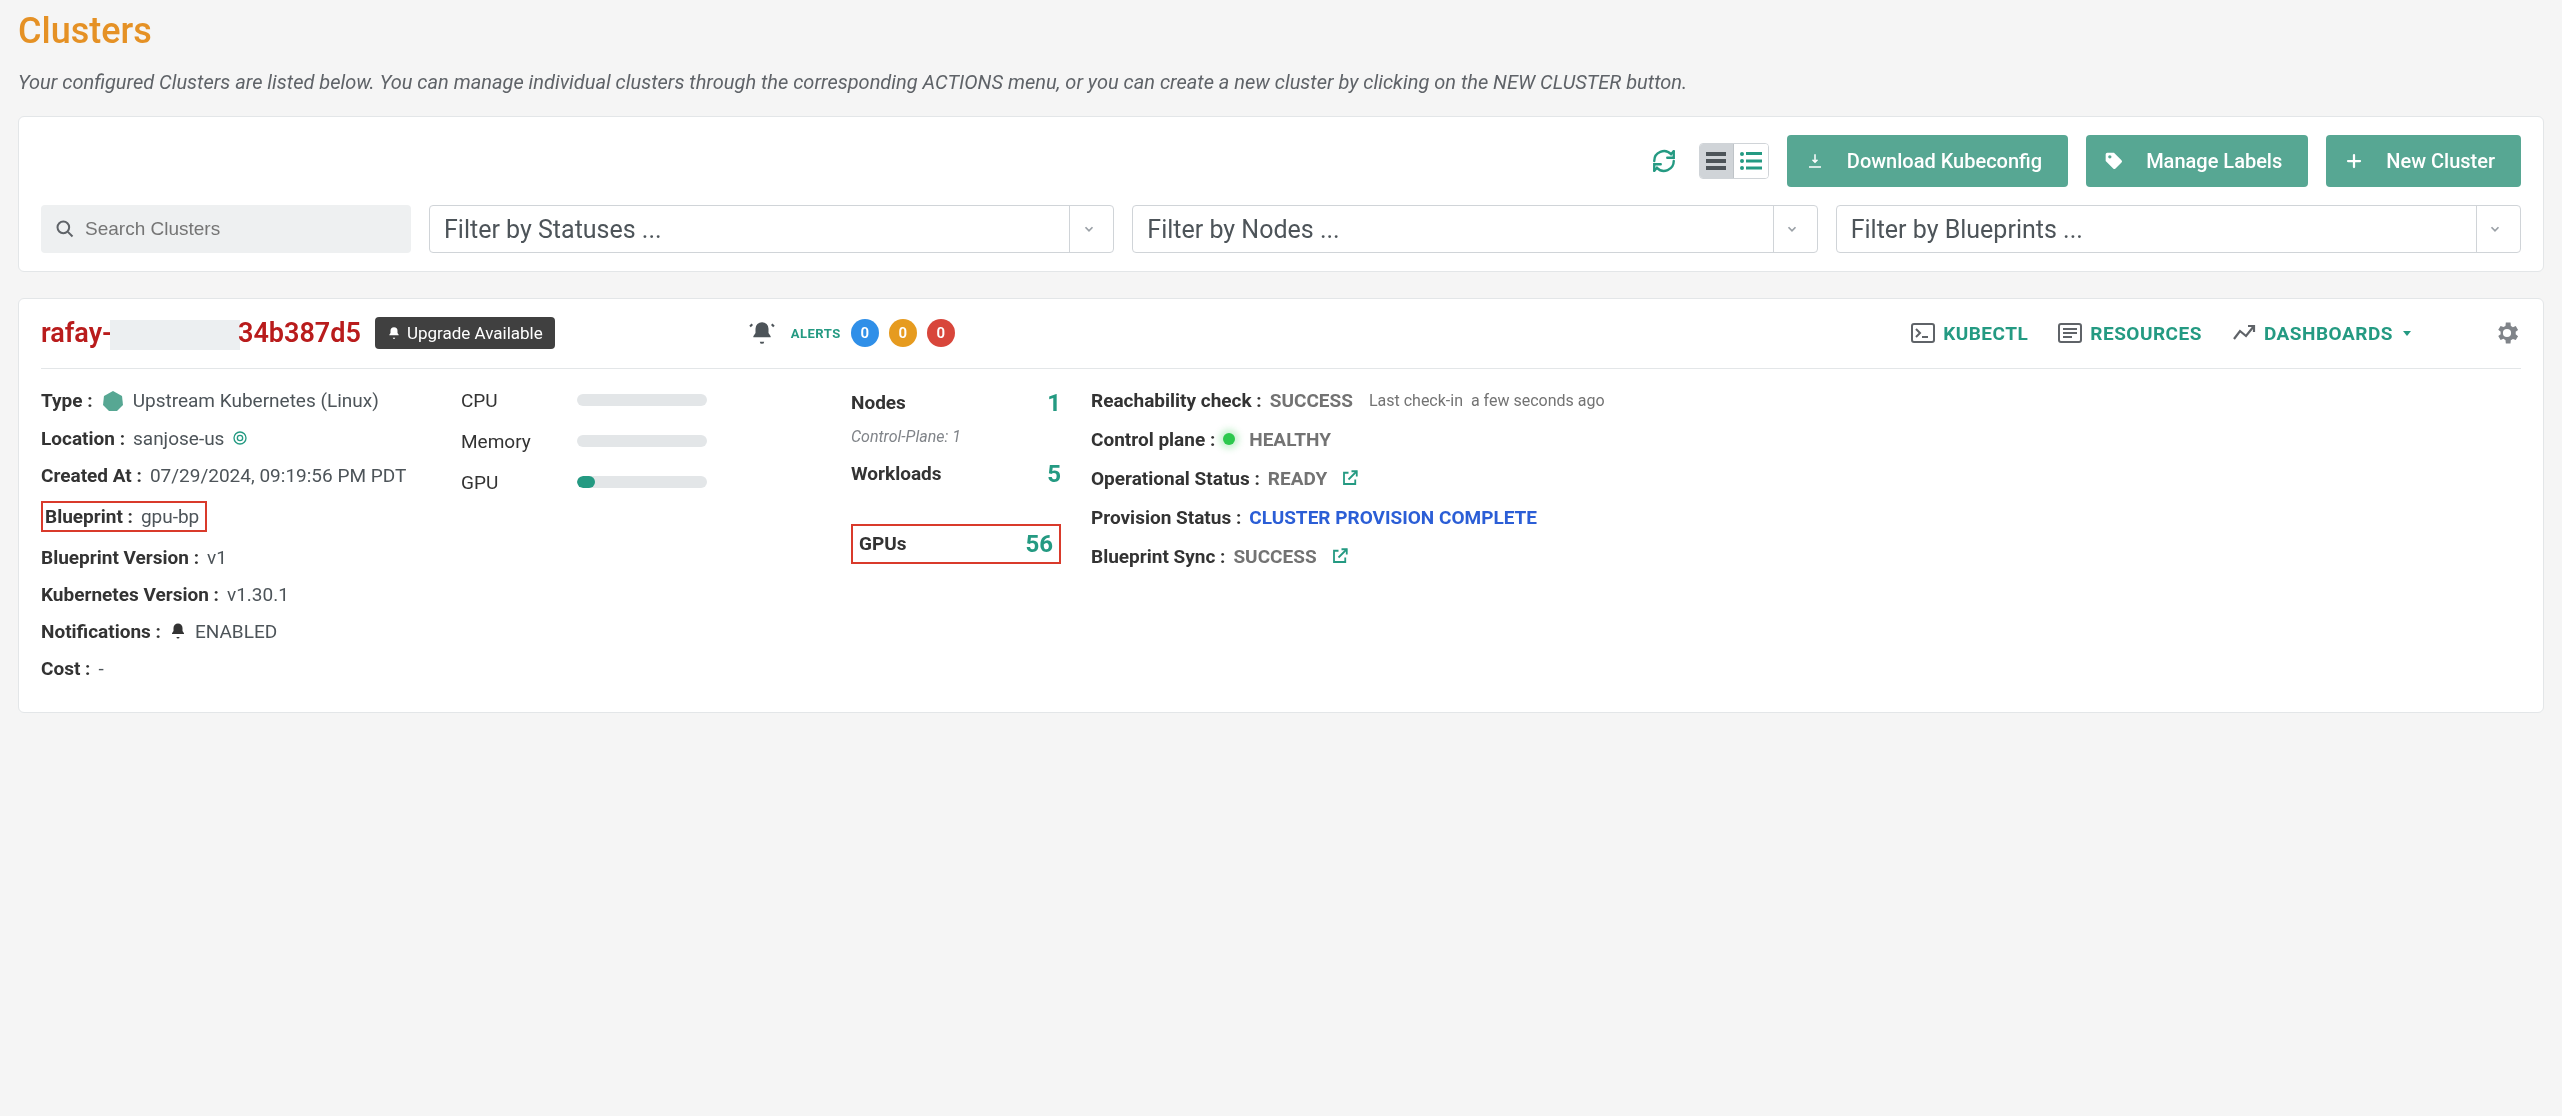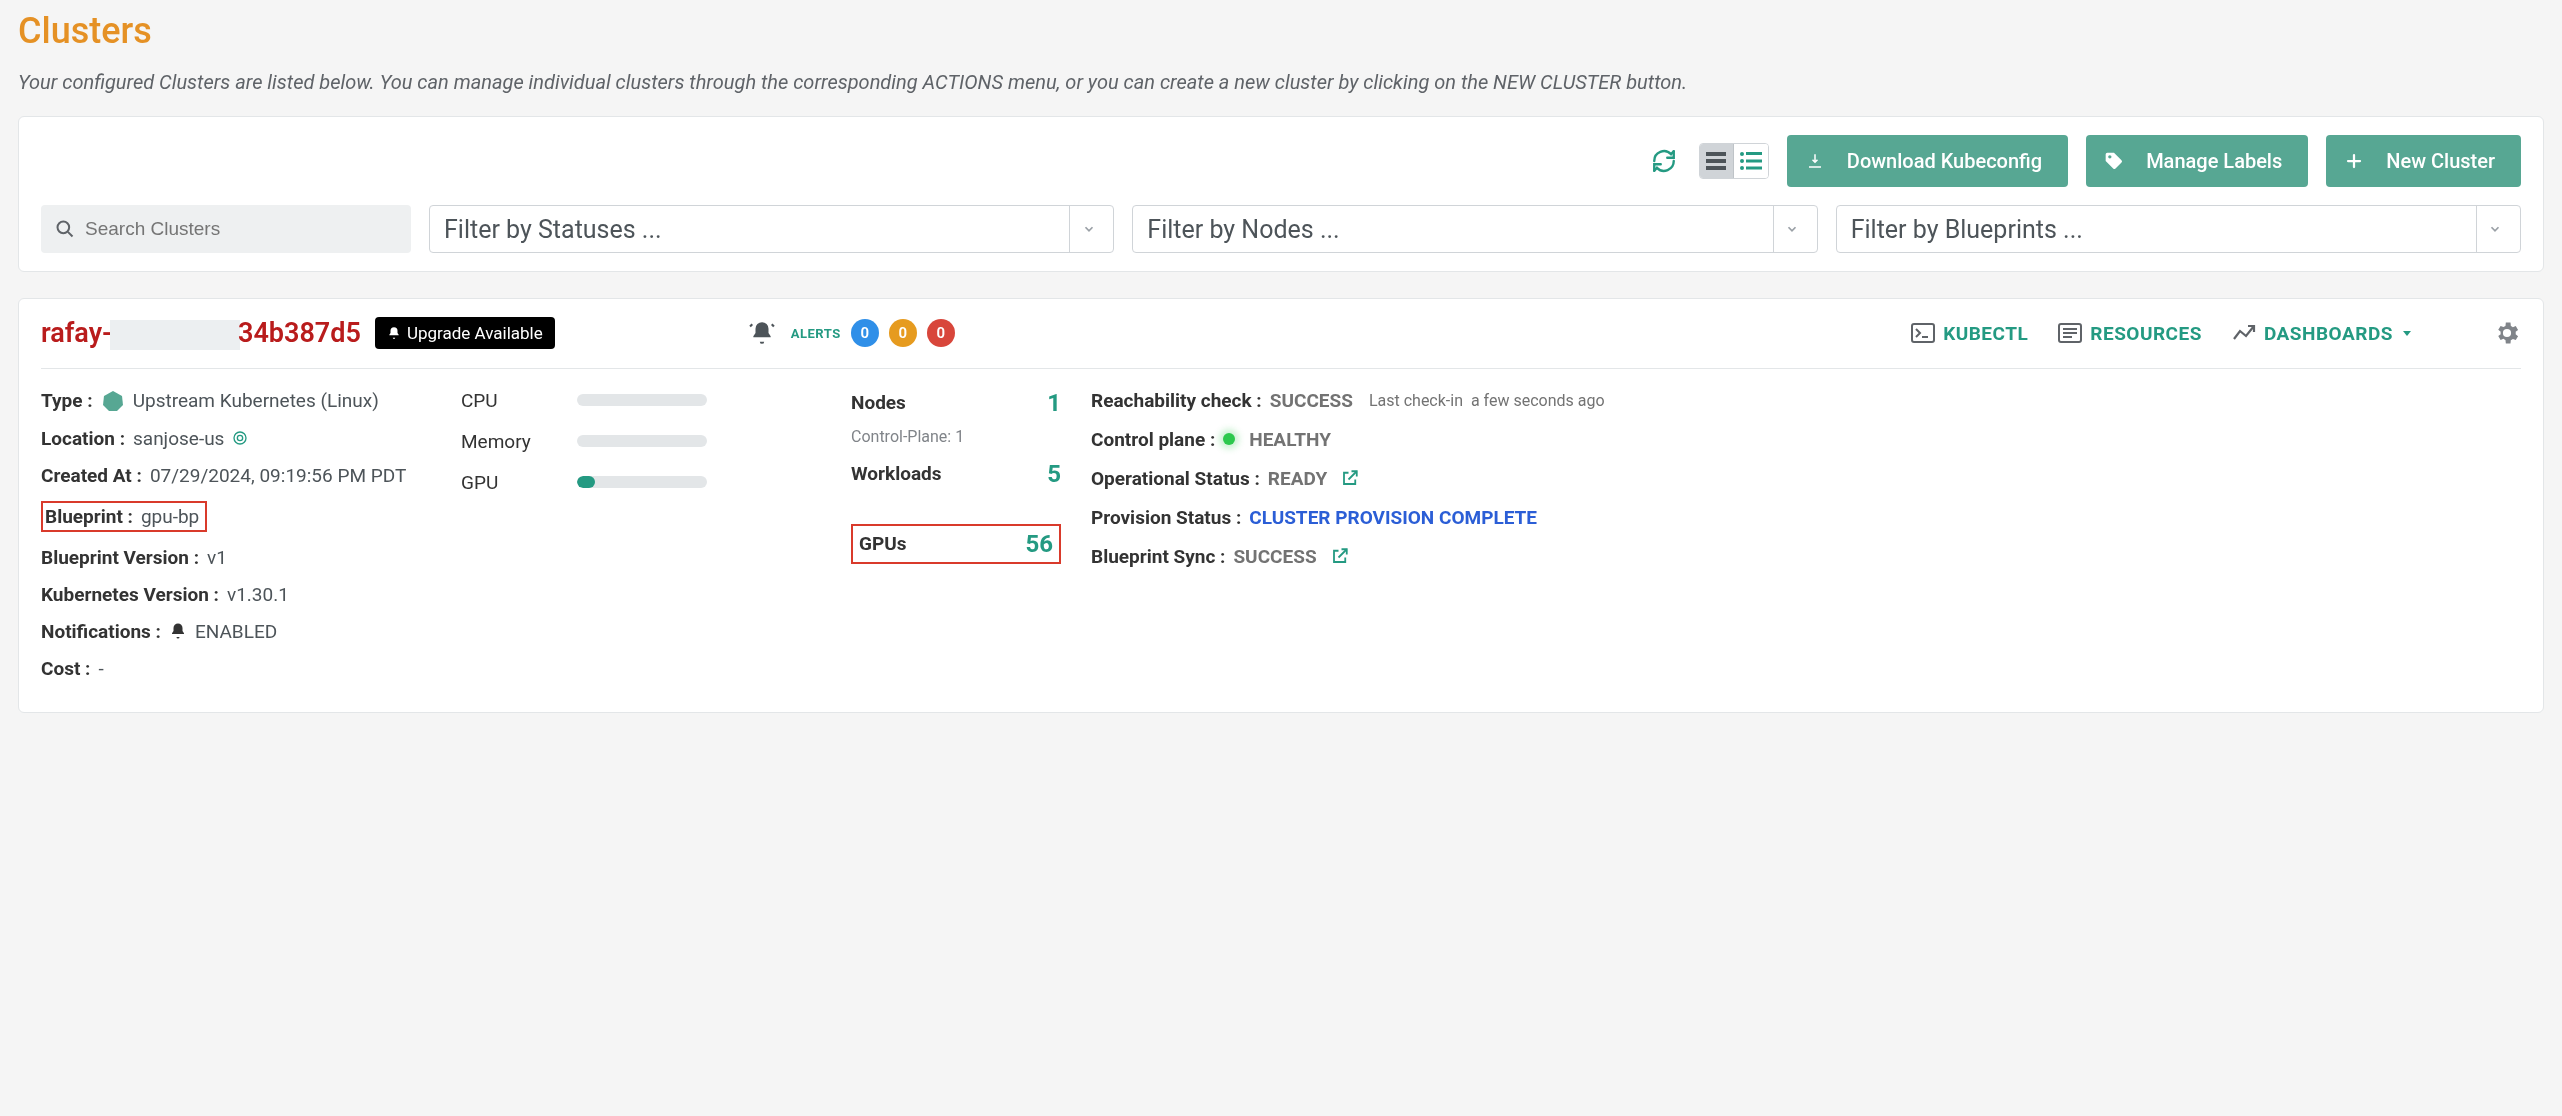--- a/index.html
+++ b/index.html
@@ -139,21 +139,21 @@
   }
   .redact {
     display:inline-block;
     background:#eceff1;
     width:130px;
     height:30px;
     margin:0 -2px;
     vertical-align:middle;
   }
   .badge-upgrade {
-    background:#000000;
+    background:#404040;
     color:#fff;
     border-radius:4px;
     padding:6px 12px;
     font-size:17px;
     display:inline-flex;
     align-items:center;
     gap:6px;
     cursor:pointer;
   }
   .header-center {
@@ -194,21 +194,21 @@
   .kv .v.teal{color:#737373;font-weight:700;}
   .kv .v.blue{color:#2b5ed6;font-weight:700;}
   .hl { border:2px solid #d93a2b; padding:2px 6px 2px 2px; }
   .meter-row{display:flex;align-items:center;gap:36px;margin-bottom:18px;}
   .meter-label{font-size:19px;color:#333;width:80px;}
   .meter{width:130px;height:12px;background:#e3e6e8;border-radius:6px;position:relative;overflow:hidden;}
   .meter .fill{position:absolute;left:0;top:0;bottom:0;background:#249a82;border-radius:6px;}
   .stat{display:flex;justify-content:space-between;align-items:center;font-size:19px;margin-bottom:10px;}
   .stat .sk{color:#333;font-weight:700;}
   .stat .sv{color:#249a82;font-weight:700;font-size:24px;}
-  .stat-sub{color:#808489;font-size:16px;margin-bottom:14px;}
+  .stat-sub{color:#808489;font-style:italic;font-size:16px;margin-bottom:14px;}
   .stat.hl{padding:4px 6px;margin-top:36px;}
   .status-col .kv{margin-bottom:16px;}
   .last-check{color:#737373;font-size:16px;margin-left:8px;}
   .dot{display:inline-block;width:12px;height:12px;border-radius:50%;background:#2cc84d;margin-right:6px;box-shadow:0 0 6px 4px rgba(44,200,77,.25);} 
   .extlink{color:#249a82;margin-left:6px;}
   svg{display:block;}
 </style>
 </head>
 <body>
 

